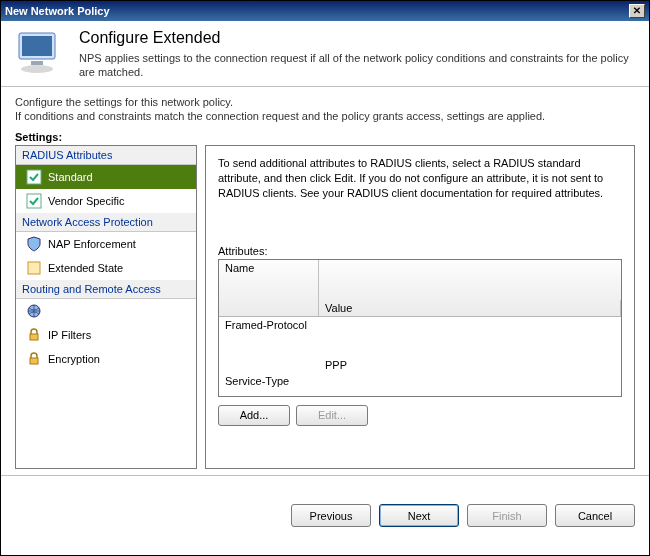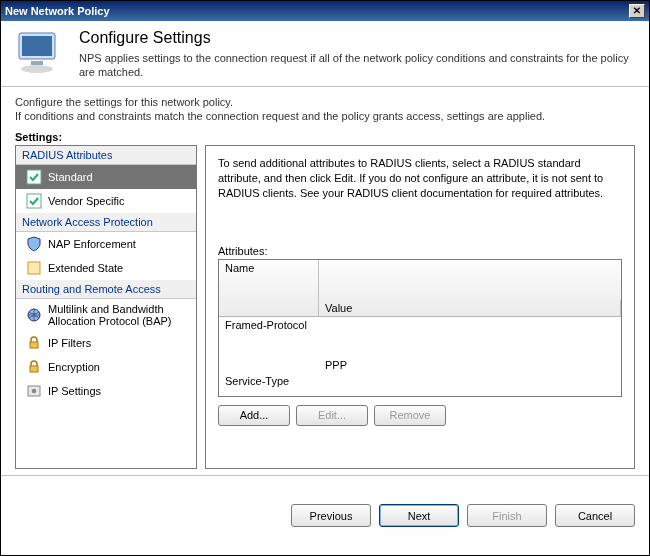--- a/index.html
+++ b/index.html
@@ -64,21 +64,21 @@
     font-weight: normal;
     padding: 3px 6px;
   }
   .item {
     display: flex;
     align-items: center;
     gap: 6px;
     padding: 4px 6px 4px 10px;
     cursor: default;
   }
-  .item.selected { background: #737373; color: #fff; }
+  .item.selected { background: #4d7c0f; color: #fff; }
   .item .icon { width: 16px; height: 16px; flex-shrink: 0; display: inline-flex; align-items: center; justify-content: center; }
   .right-panel {
     flex: 1;
     border: 1px solid #7a7a7a;
     background: #fff;
     padding: 10px 12px;
     display: flex;
     flex-direction: column;
   }
   .desc { line-height: 1.35; }
@@ -135,21 +135,21 @@
   <div class="header-area">
     <span class="header-icon">
       <svg viewBox="0 0 56 48">
         <rect x="6" y="4" width="36" height="26" rx="2" fill="#cfe3ff" stroke="#5a7fb5"></rect>
         <rect x="9" y="7" width="30" height="20" fill="#3a6ea5"></rect>
         <rect x="18" y="32" width="12" height="4" fill="#9aa7b8"></rect>
         <ellipse cx="24" cy="40" rx="16" ry="4" fill="#d8d8d8"></ellipse>
       </svg>
     </span>
     <div class="header-text">
-      <h1>Configure Settings</h1>
+      <h1>Configure Extended</h1>
       <p>NPS applies settings to the connection request if all of the network policy conditions and constraints for the policy are matched.</p>
     </div>
   </div>
 
   <div class="instructions">
     <div>Configure the settings for this network policy.</div>
     <div>If conditions and constraints match the connection request and the policy grants access, settings are applied.</div>
   </div>
 
   <div class="settings-label">Settings:</div>
@@ -196,48 +196,38 @@
       </div>
 
       <div class="category">Routing and Remote Access</div>
       <div class="item">
         <span class="icon">
             <svg viewBox="0 0 16 16">
               <circle cx="8" cy="8" r="6" fill="#8bbbee" stroke="#336"></circle>
               <path d="M2 8 H14 M8 2 V14 M3 5 Q8 9 13 5 M3 11 Q8 7 13 11" stroke="#336" fill="none" stroke-width="0.7"></path>
             </svg>
           </span>
-        <span>Multilink and Bandwidth Allocation Protocol (BAP)</span>
       </div>
       <div class="item">
         <span class="icon">
             <svg viewBox="0 0 16 16">
               <rect x="4" y="7" width="8" height="6" fill="#f5c04a" stroke="#a87b1a"></rect>
               <path d="M5 7 V5 a3 3 0 0 1 6 0 V7" fill="none" stroke="#a87b1a" stroke-width="1.5"></path>
             </svg>
           </span>
         <span>IP Filters</span>
       </div>
       <div class="item">
         <span class="icon">
             <svg viewBox="0 0 16 16">
               <rect x="4" y="7" width="8" height="6" fill="#f5c04a" stroke="#a87b1a"></rect>
               <path d="M5 7 V5 a3 3 0 0 1 6 0 V7" fill="none" stroke="#a87b1a" stroke-width="1.5"></path>
             </svg>
           </span>
         <span>Encryption</span>
-      </div>
-      <div class="item">
-        <span class="icon">
-            <svg viewBox="0 0 16 16">
-              <rect x="2" y="3" width="12" height="10" fill="#e8e8e8" stroke="#888"></rect>
-              <circle cx="8" cy="8" r="2.3" fill="#888"></circle>
-            </svg>
-          </span>
-        <span>IP Settings</span>
       </div>
     </div>
 
     <div class="right-panel">
       <div class="desc">To send additional attributes to RADIUS clients, select a RADIUS standard attribute, and then click Edit. If you do not configure an attribute, it is not sent to RADIUS clients. See your RADIUS client documentation for required attributes.</div>
       <div class="attr-label">Attributes:</div>
       <div class="table">
         <div class="thead">
           <div class="th col-name">Name</div>
           <div class="th col-value">Value</div>
@@ -249,21 +239,20 @@
           </div>
           <div class="tr">
             <div class="td col-name">Service-Type</div>
             <div class="td col-value">Framed</div>
           </div>
         </div>
       </div>
       <div class="attr-buttons">
         <button class="btn">Add...</button>
         <button class="btn" disabled="">Edit...</button>
-        <button class="btn" disabled="">Remove</button>
       </div>
     </div>
   </div>
 
   <div class="footer">
     <button class="btn btn-wide">Previous</button>
     <button class="btn btn-wide btn-default">Next</button>
     <button class="btn btn-wide" disabled="">Finish</button>
     <button class="btn btn-wide">Cancel</button>
   </div>

